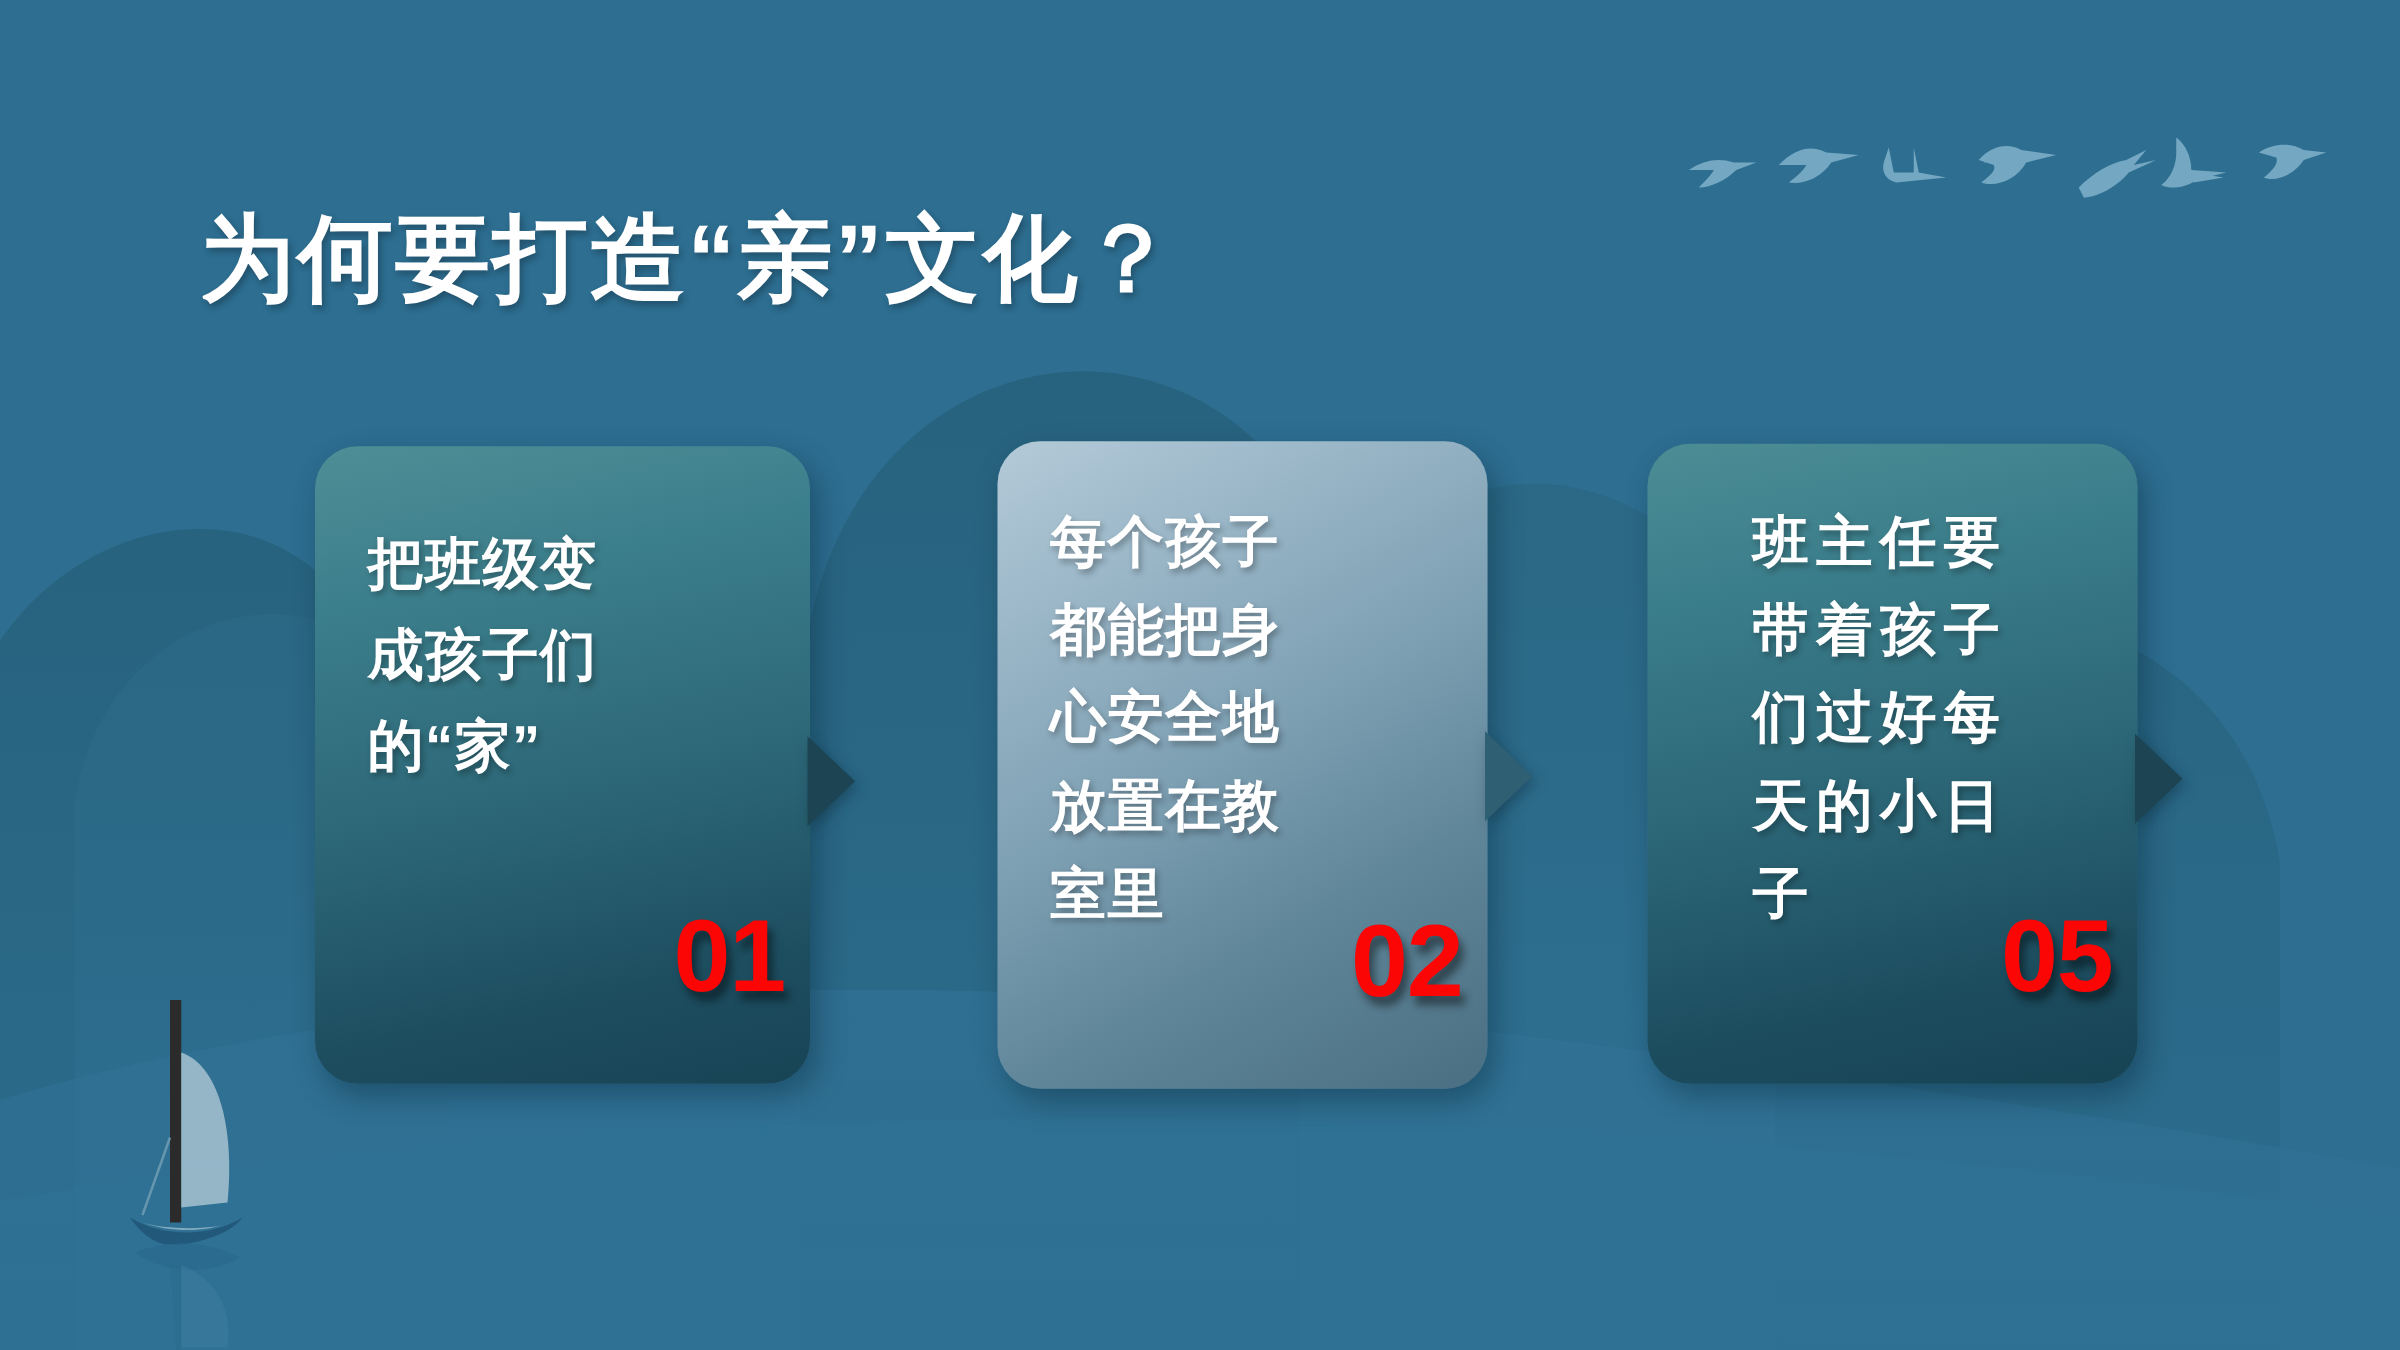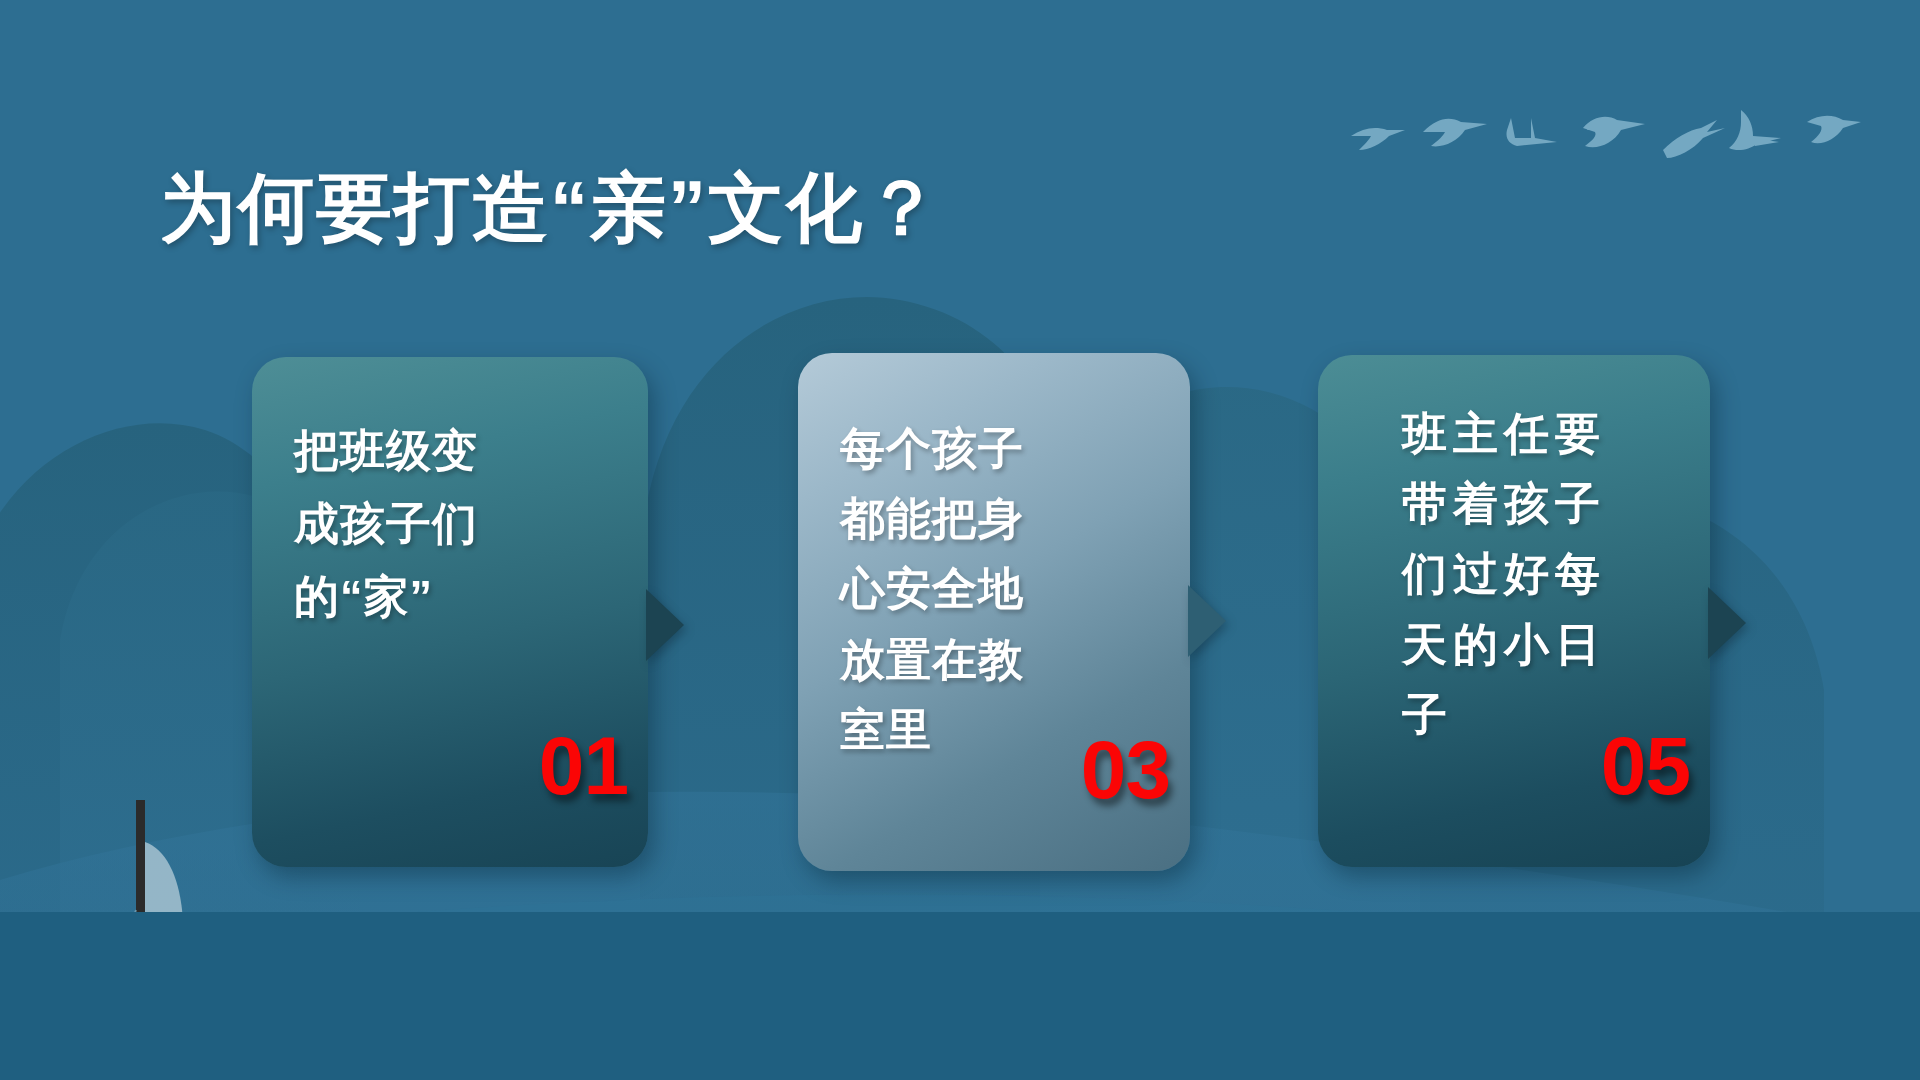--- a/index.html
+++ b/index.html
@@ -4,21 +4,21 @@
 <title>Slide</title>
 <style>
   html, body {
     margin: 0;
     padding: 0;
     background: #1f5f80;
   }
   #slide {
     position: relative;
     width: 1920px;
-    height: 912px;
+    height: 1080px;
     overflow: hidden;
     background: #2d6e91;
     font-family: "Liberation Sans", "DejaVu Sans", sans-serif;
   }
 
   
   #bg-layer {
     position: absolute;
     left: 0; top: 0;
     width: 1920px; height: 1080px;
@@ -134,21 +134,21 @@
     border-left: 38px solid #1c4452;
     z-index: 3;
     filter: drop-shadow(3px 4px 5px rgba(3,24,36,0.3));
   }
   #card-2 .card-chevron { border-left-color: #2e5f73; }
 
   
   #card-2 .card-text { line-height: 1.56; }
   #card-3 .card-text { line-height: 1.56; letter-spacing: 6px; margin-left: 42px; }
   #card-3 .card-inner { padding-top: 44px; }
-  #card-2 .card-inner { padding-top: 61px; }
+  #card-2 .card-inner { padding-top: 46px; }
 </style>
 </head>
 <body>
 
 <div id="slide">
 
   <svg id="bg-layer" viewBox="0 0 1920 1080" preserveAspectRatio="none">
     <defs>
       <linearGradient id="hillA" x1="0" y1="0" x2="0" y2="1">
         <stop offset="0%" stop-color="#2a6884"></stop>
@@ -220,21 +220,21 @@
   </div>
 
   <div class="card" id="card-2">
     <div class="card-chevron"></div>
     <div class="card-inner">
       <div class="card-text">每个孩子
 都能把身
 心安全地
 放置在教
 室里</div>
-      <div class="card-number">03</div>
+      <div class="card-number">02</div>
     </div>
   </div>
 
   <div class="card" id="card-3">
     <div class="card-chevron"></div>
     <div class="card-inner">
       <div class="card-text">班主任要
 带着孩子
 们过好每
 天的小日

